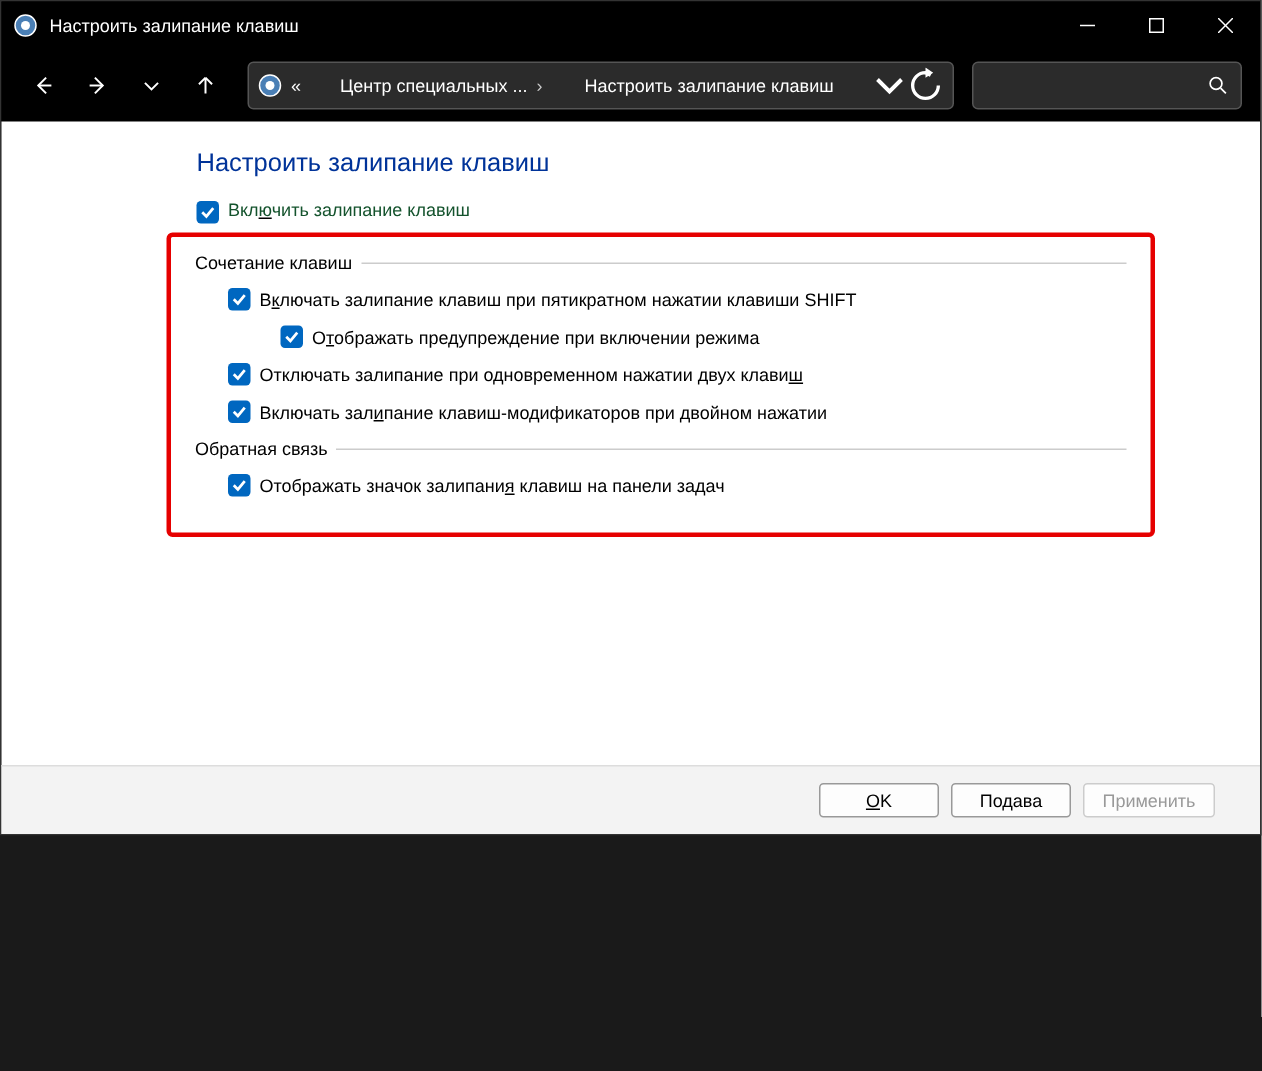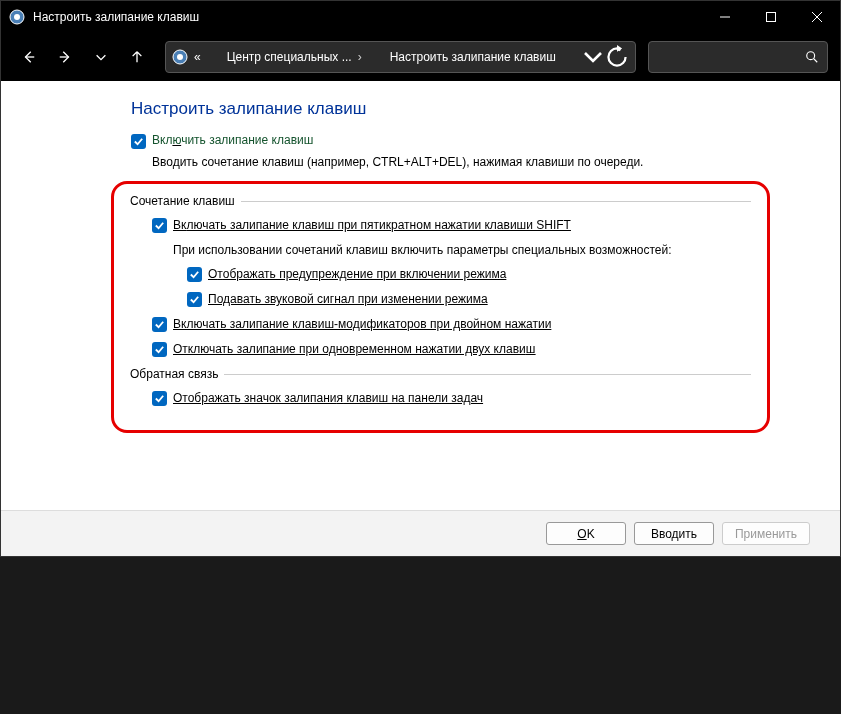--- a/index.html
+++ b/index.html
@@ -31,25 +31,25 @@
 .content { flex: 1; background: #fff; display: flex; flex-direction: column; position: relative; }
 .content-inner { flex: 1; padding: 18px 40px 0 130px; overflow: hidden; }
 .page-title { color: #003399; font-size: 17px; font-weight: 400; margin-bottom: 14px; }
 .row { display: flex; align-items: flex-start; margin-bottom: 6px; font-size: 12px; color: #14532d; }
 .row.indent1 { margin-left: 0; }
 .row .chk { width: 15px; height: 15px; background: #0067c0; border-radius: 3px; margin-right: 6px; flex-shrink: 0; display: flex; align-items: center; justify-content: center; margin-top: 1px; }
 .row .chk svg { width: 11px; height: 11px; }
 .desc { font-size: 12px; color: #000; margin-left: 21px; margin-bottom: 12px; }
 
 
-.hl-frame { border: 3px solid #e60000; border-radius: 16px; padding: 2px 16px 14px 16px; margin-left: -20px; margin-right: 30px; }
+.hl-frame { border: 3px solid #e60000; border-radius: 4px; padding: 2px 16px 14px 16px; margin-left: -20px; margin-right: 30px; }
 .fieldset { border: none; margin-top: 8px; }
 .fieldset .legend-row { display: flex; align-items: center; font-size: 12px; color: #000; margin-bottom: 10px; }
 .fieldset .legend-row .line { flex: 1; height: 1px; background: #ccc; margin-left: 6px; }
-.fieldset .opt { display: flex; align-items: flex-start; font-size: 12px; color: #000; margin-left: 22px; margin-bottom: 10px; text-decoration: underline; }
+.fieldset .opt { display: flex; align-items: flex-end; font-size: 12px; color: #000; margin-left: 22px; margin-bottom: 10px; }
 .fieldset .opt .chk { width: 15px; height: 15px; background: #0067c0; border-radius: 3px; margin-right: 6px; flex-shrink: 0; display: flex; align-items: center; justify-content: center; margin-top: 0; }
 .fieldset .opt .chk svg { width: 11px; height: 11px; }
 .fieldset .sub-desc { font-size: 12px; color: #000; margin-left: 43px; margin-bottom: 10px; }
 .fieldset .opt.sub { margin-left: 57px; }
 
 
 .footer { height: 46px; border-top: 1px solid #ddd; background: #f3f3f3; display: flex; align-items: center; justify-content: flex-end; padding-right: 30px; gap: 8px; }
 .footer .btn { min-width: 80px; height: 23px; border: 1px solid #999; background: #fdfdfd; font-size: 12px; display: flex; align-items: center; justify-content: center; border-radius: 3px; padding: 0 12px; }
 .footer .btn.disabled { color: #999; border-color: #ccc; padding-left: 12px; }
 
@@ -146,72 +146,62 @@
       <div class="page-title">Настроить залипание клавиш</div>
 
       <div class="row indent1">
         <span class="chk">
             <svg viewBox="0 0 12 12">
               <path d="M2 6 L5 9 L10 3" fill="none" stroke="#fff" stroke-width="2"></path>
             </svg>
           </span>
         <span><span>Вкл</span><span class="u">ю</span><span>чить залипание клавиш</span></span>
       </div>
-      <div class="desc">Вводить сочетание клавиш (например, CTRL+ALT+DEL), нажимая клавиши по очереди.</div>
 
       <div class="hl-frame">
 
         <div class="fieldset">
           <div class="legend-row">
               <span>Сочетание клавиш</span>
               <span class="line"></span>
             </div>
           <div class="opt">
             <span class="chk">
                 <svg viewBox="0 0 12 12">
                   <path d="M2 6 L5 9 L10 3" fill="none" stroke="#fff" stroke-width="2"></path>
                 </svg>
               </span>
             <span><span>В</span><span class="u">к</span><span>лючать залипание клавиш при пятикратном нажатии клавиши SHIFT</span></span>
           </div>
-          <div class="sub-desc">При использовании сочетаний клавиш включить параметры специальных возможностей:</div>
           <div class="opt sub">
             <span class="chk">
                 <svg viewBox="0 0 12 12">
                   <path d="M2 6 L5 9 L10 3" fill="none" stroke="#fff" stroke-width="2"></path>
                 </svg>
               </span>
             <span><span>О</span><span class="u">т</span><span>ображать предупреждение при включении режима</span></span>
           </div>
-          <div class="opt sub">
-            <span class="chk">
-                <svg viewBox="0 0 12 12">
-                  <path d="M2 6 L5 9 L10 3" fill="none" stroke="#fff" stroke-width="2"></path>
-                </svg>
-              </span>
-            <span><span>Подава</span><span class="u">т</span><span>ь звуковой сигнал при изменении режима</span></span>
-          </div>
         </div>
 
         <div class="fieldset">
           <div class="opt">
             <span class="chk">
                 <svg viewBox="0 0 12 12">
                   <path d="M2 6 L5 9 L10 3" fill="none" stroke="#fff" stroke-width="2"></path>
                 </svg>
               </span>
+            <span><span>Отключать залипание при одновременном нажатии двух клави</span><span class="u">ш</span><span></span></span>
+          </div>
+          <div class="opt">
+            <span class="chk">
+                <svg viewBox="0 0 12 12">
+                  <path d="M2 6 L5 9 L10 3" fill="none" stroke="#fff" stroke-width="2"></path>
+                </svg>
+              </span>
             <span><span>Включать зал</span><span class="u">и</span><span>пание клавиш-модификаторов при двойном нажатии</span></span>
-          </div>
-          <div class="opt">
-            <span class="chk">
-                <svg viewBox="0 0 12 12">
-                  <path d="M2 6 L5 9 L10 3" fill="none" stroke="#fff" stroke-width="2"></path>
-                </svg>
-              </span>
-            <span><span>Отключать залипание при одновременном нажатии двух клави</span><span class="u">ш</span><span></span></span>
           </div>
         </div>
 
         <div class="fieldset">
           <div class="legend-row">
               <span>Обратная связь</span>
               <span class="line"></span>
             </div>
           <div class="opt">
             <span class="chk">
@@ -223,17 +213,17 @@
           </div>
         </div>
       </div>
     </div>
 
     <div class="footer">
       <div class="btn">
           <span class="u">O</span>
           <span>K</span>
         </div>
-      <div class="btn">Вводить</div>
+      <div class="btn">Подава</div>
       <div class="btn disabled">Применить</div>
     </div>
   </div>
 </div>
 
 </body></html>

